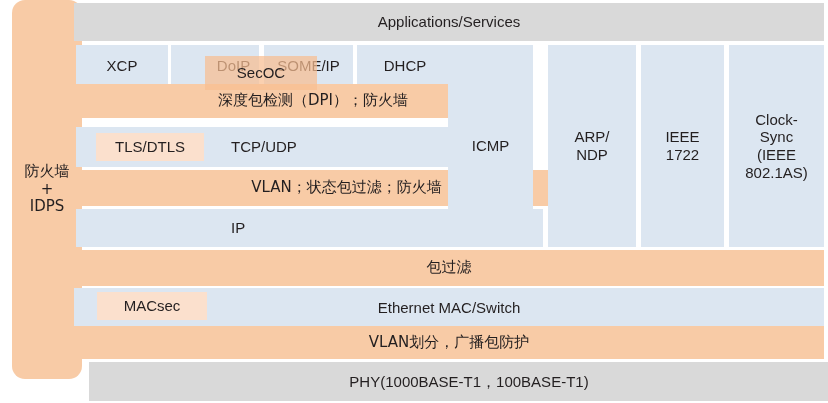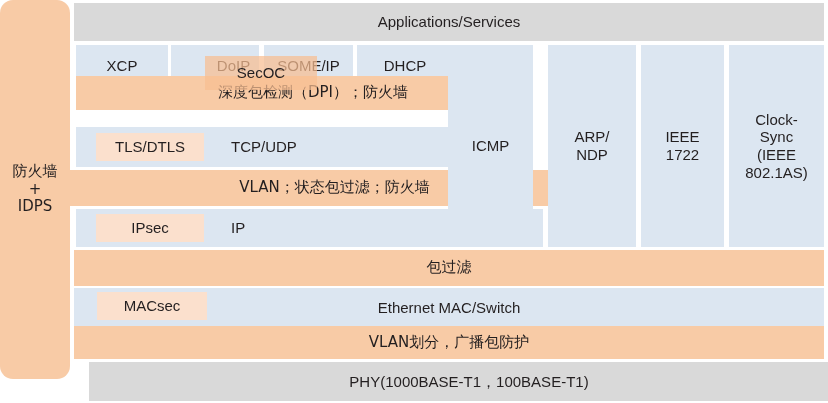--- a/index.html
+++ b/index.html
@@ -50,47 +50,46 @@
   .overlay {
     z-index: 5;
     background: rgba(248, 190, 145, 0.72);
   }
 </style>
 </head>
 <body>
 
 <div id="diagram">
 
-  <div class="cell c-sidebar t-side" style="left:0px; top:0px; width:70px; height:379px;border-radius:13px;">防火墙
+  <div class="cell c-sidebar t-side" style="left:12px; top:0px; width:70px; height:379px;border-radius:13px;">防火墙
 +
 IDPS</div>
 
   <div class="cell c-grey t-title" style="left:74px; top:3px; width:750px; height:38px;">Applications/Services</div>
 
   <div class="cell c-blue t-proto" style="left:76px; top:45px; width:92px; height:42px;text-align:center;">XCP</div>
 
   <div class="cell c-blue t-proto" style="left:171px; top:45px; width:88px; height:42px;padding-left:37px;">DoIP</div>
 
   <div class="cell c-blue t-proto" style="left:264px; top:45px; width:89px; height:42px;">SOME/IP</div>
 
   <div class="cell c-blue t-proto" style="left:357px; top:45px; width:96px; height:42px;">DHCP</div>
 
   <div class="cell overlay t-proto" style="left:205px; top:56px; width:112px; height:34px;">SecOC</div>
 
-  <div class="cell c-orange t-cjk" style="left:76px; top:76px; width:446px; height:34px;padding-left:28px;">深度包检测（DPI）；防火墙</div>
+  <div class="cell c-orange t-cjk" style="left:76px; top:84px; width:446px; height:34px;padding-left:28px;">深度包检测（DPI）；防火墙</div>
 
   <div class="cell c-blue t-proto" style="left:76px; top:127px; width:453px; height:40px;">
     <div class="cell c-peach t-proto" style="left:20px; top:6px; width:108px; height:28px;">TLS/DTLS</div>
     <span style="position:absolute; left:155px; top:50%; transform:translateY(-50%);">TCP/UDP</span>
   </div>
 
-  <div class="cell c-orange t-cjk" style="left:64px; top:170px; width:541px; height:36px;">VLAN；状态包过滤；防火墙</div>
+  <div class="cell c-orange t-cjk" style="left:76px; top:170px; width:541px; height:36px;">VLAN；状态包过滤；防火墙</div>
 
   <div class="cell c-blue t-proto" style="left:76px; top:209px; width:467px; height:38px;">
-    <div class="cell c-peach t-proto" style="left:20px; top:5px; width:108px; height:28px;">IPsec</div>
     <span style="position:absolute; left:155px; top:50%; transform:translateY(-50%);">IP</span>
   </div>
 
   <div class="cell c-orange t-cjk" style="left:74px; top:250px; width:750px; height:36px;">包过滤</div>
 
   <div class="cell c-blue t-proto" style="left:74px; top:288px; width:750px; height:40px;">
     <div class="cell c-peach t-proto" style="left:23px; top:4px; width:110px; height:28px;">MACsec</div>
     <span>Ethernet MAC/Switch</span>
   </div>
 

